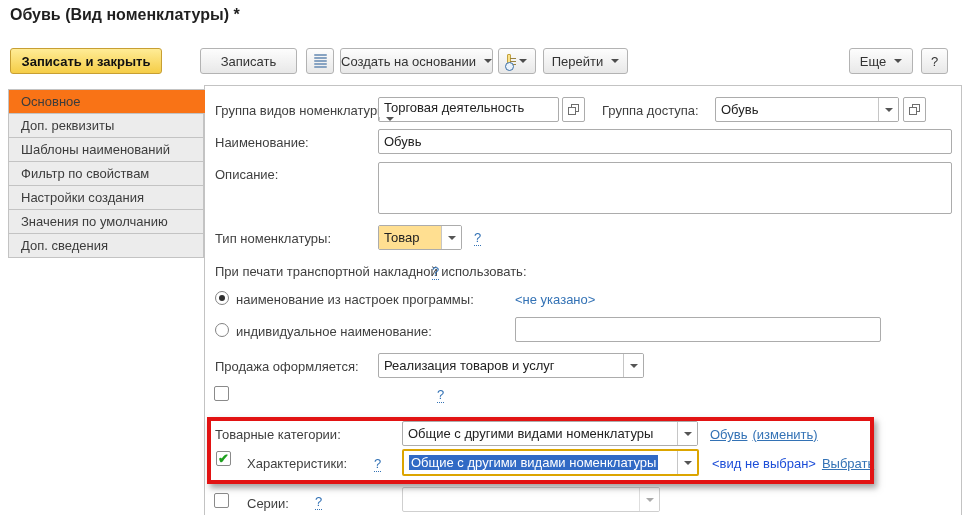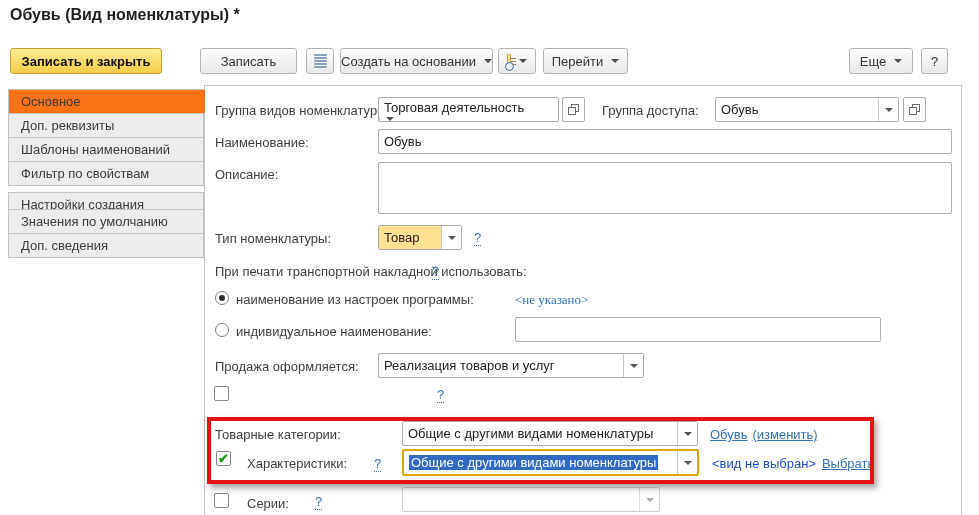--- a/index.html
+++ b/index.html
@@ -55,21 +55,21 @@
   .field { background:#fff; border:1px solid #acacac; border-radius:2px; font-family:"Liberation Sans", sans-serif; font-size:13px; color:#222; padding:0 5px; }
   textarea.field { resize:none; padding:3px 5px; }
 
   .open-btn { background:#fff; border:1px solid #acacac; border-radius:2px; display:flex; align-items:center; justify-content:center; cursor:pointer; }
   .win-icon { position:relative; width:11px; height:11px; }
   .win-icon::after { content:''; position:absolute; right:0; top:0; width:6px; height:6px; border:1px solid #6e6e6e; }
   .win-icon::before { content:''; position:absolute; left:0; bottom:0; width:6px; height:6px; border:1px solid #6e6e6e; background:#fff; z-index:1; }
 
   .help-link { color:#3372b5; border-bottom:1px dotted #3372b5; cursor:pointer; text-decoration:none; }
   .link { color:#3372b5; text-decoration:underline; cursor:pointer; white-space:nowrap; }
-  .link.plain { text-decoration:none;font-family:Liberation Serif, serif; }
+  .link.plain { text-decoration:none; }
   .hint { color:#1d4ed8; white-space:nowrap; }
 
   .radio { width:14px; height:14px; border:1px solid #838383; border-radius:50%; background:#fff; cursor:pointer; }
   .radio.checked::after { content:''; display:block; width:6px; height:6px; margin:3px; border-radius:50%; background:#2e2e2e; }
 
   .checkbox { width:15px; height:15px; border:1px solid #8a8a8a; border-radius:2px; background:#fff; cursor:pointer; display:flex; align-items:center; justify-content:center; }
   .checkbox.checked::after { content:'\2714'; color:#1fa01f; font-size:13px; font-weight:bold; line-height:1; }
 
   .attention-box { left:207px; top:417px; width:667px; height:67px; border:4px solid #e21313; box-shadow:3px 4px 6px rgba(90,90,90,.55); z-index:4; pointer-events:none; }
 
@@ -126,21 +126,21 @@
     </div>
   <div class="abs tab" style="top:113px;">
       <span>Доп. реквизиты</span>
     </div>
   <div class="abs tab" style="top:137px;">
       <span>Шаблоны наименований</span>
     </div>
   <div class="abs tab" style="top:161px;">
       <span>Фильтр по свойствам</span>
     </div>
-  <div class="abs tab" style="top:192px;">
+  <div class="abs tab" style="top:185px;">
       <span>Настройки создания</span>
     </div>
   <div class="abs tab" style="top:209px;">
       <span>Значения по умолчанию</span>
     </div>
   <div class="abs tab" style="top:233px;">
       <span>Доп. сведения</span>
     </div>
 
   <div class="abs lbl" style="left:215px;top:103px;">Группа видов номенклатуры:</div>

